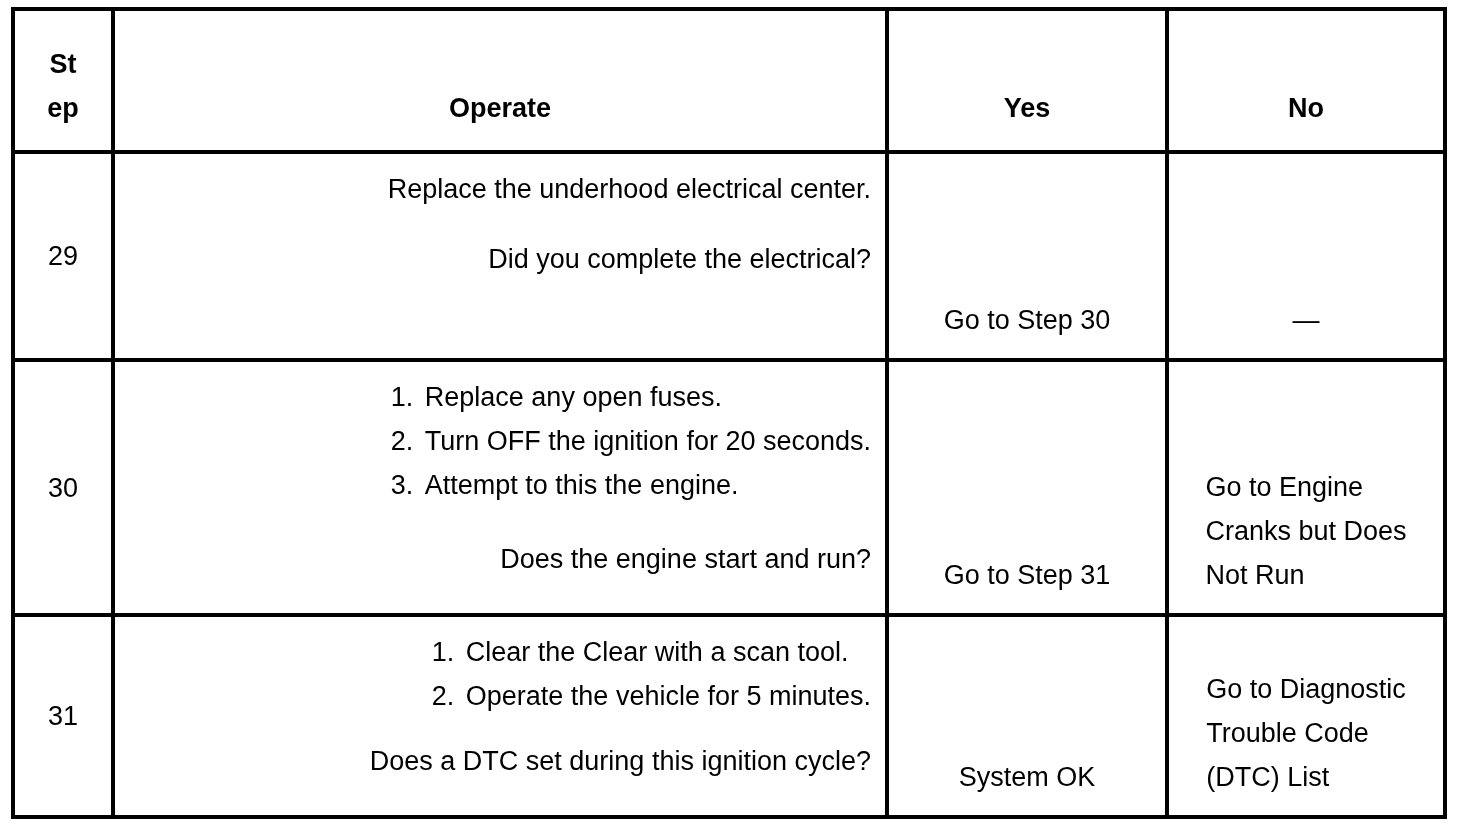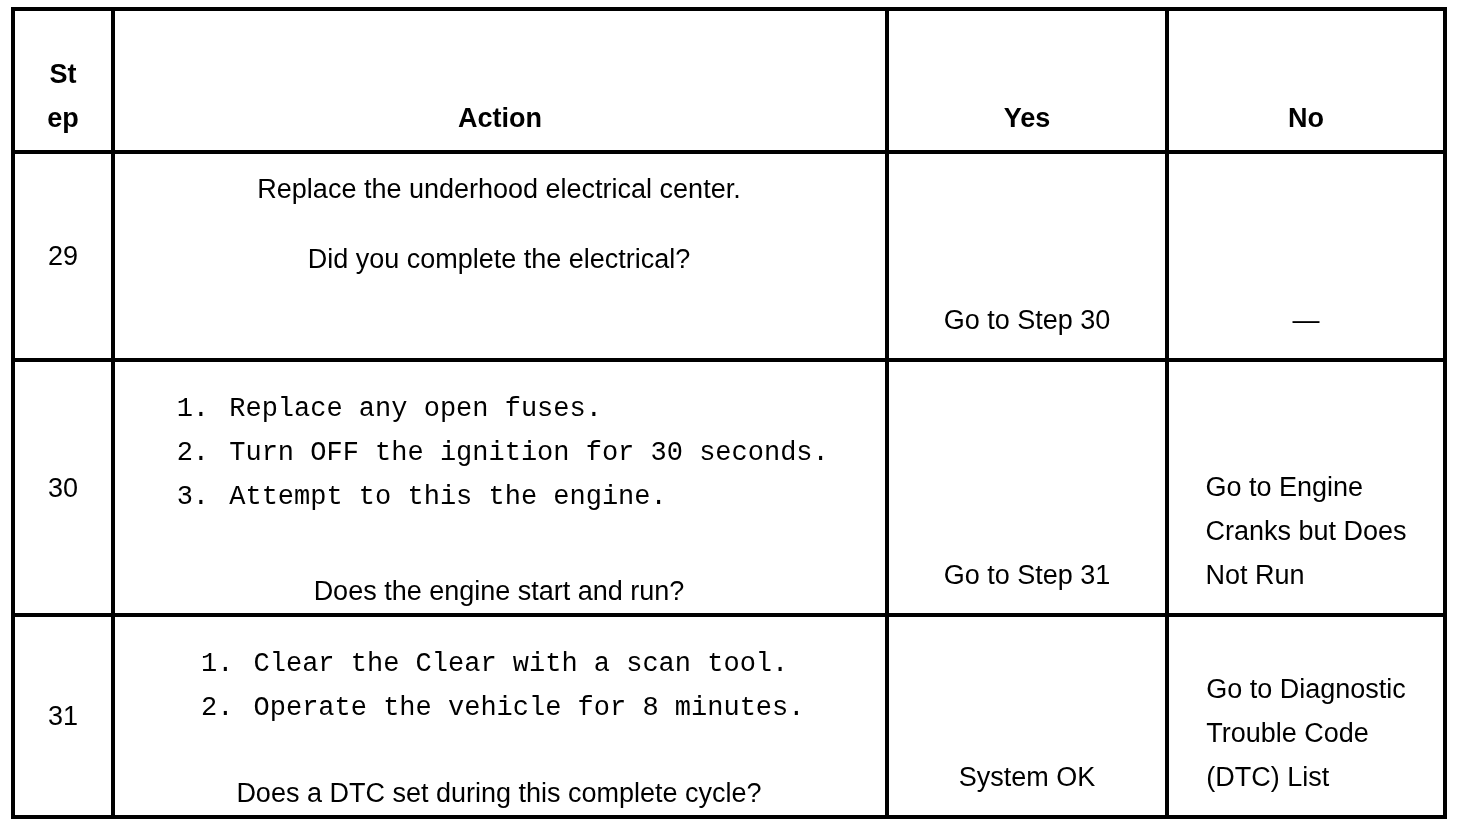--- a/index.html
+++ b/index.html
@@ -36,44 +36,43 @@
     flex-direction: column;
     overflow: hidden;
   }
 
   
   .cell.head {
     font-weight: bold;
     justify-content: flex-end;
     align-items: center;
     text-align: center;
-    padding-bottom: 10px;
+    padding-bottom: 20px;
   }
 
   
   .cell.stepnum {
     justify-content: center;
     align-items: center;
     text-align: left;
   }
 
   
   .cell.action {
     justify-content: flex-start;
-    align-items: center;
+    align-items: flex-end;
     text-align: left;
-    padding: 13px 14px 0 12px;
+    padding: 13px 14px 32px 12px;
   }
   .cell.action p { margin: 0; }
   .cell.action .gap-question { margin-top: 26px; }
   .cell.action .bottom-question { margin-top: auto; }
   .cell.action ol {
-    margin: 12px;
+    margin: 0;
     padding-left: 56px;
-    font-family: Liberation Mono, monospace;
   }
   .cell.action ol li { padding-left: 4px; }
 
   
   .cell.result {
     justify-content: flex-end;
     align-items: center;
     padding: 0 8px 16px 8px;
   }
 
@@ -82,21 +81,21 @@
 </head>
 <body>
 
 <div class="dtable">
 
   <div class="cell head">
     <span class="multiline">St
 ep</span>
   </div>
   <div class="cell head">
-    <span>Action</span>
+    <span>Operate</span>
   </div>
   <div class="cell head">
     <span>Yes</span>
   </div>
   <div class="cell head">
     <span>No</span>
   </div>
 
   <div class="cell stepnum">
     <span>29</span>
@@ -111,43 +110,43 @@
   <div class="cell result">
     <span class="multiline">—</span>
   </div>
 
   <div class="cell stepnum">
     <span>30</span>
   </div>
   <div class="cell action">
     <ol>
       <li>Replace any open fuses.</li>
-      <li>Turn OFF the ignition for 30 seconds.</li>
+      <li>Turn OFF the ignition for 20 seconds.</li>
       <li>Attempt to this the engine.</li>
     </ol>
     <p class="bottom-question">Does the engine start and run?</p>
   </div>
   <div class="cell result">
     <span class="multiline">Go to Step 31</span>
   </div>
   <div class="cell result">
     <span class="multiline">Go to Engine
 Cranks but Does
 Not Run</span>
   </div>
 
   <div class="cell stepnum">
     <span>31</span>
   </div>
   <div class="cell action">
     <ol>
       <li>Clear the Clear with a scan tool.</li>
-      <li>Operate the vehicle for 8 minutes.</li>
+      <li>Operate the vehicle for 5 minutes.</li>
     </ol>
-    <p class="bottom-question">Does a DTC set during this complete cycle?</p>
+    <p class="bottom-question">Does a DTC set during this ignition cycle?</p>
   </div>
   <div class="cell result">
     <span class="multiline">System OK</span>
   </div>
   <div class="cell result">
     <span class="multiline">Go to Diagnostic
 Trouble Code
 (DTC) List</span>
   </div>
 

